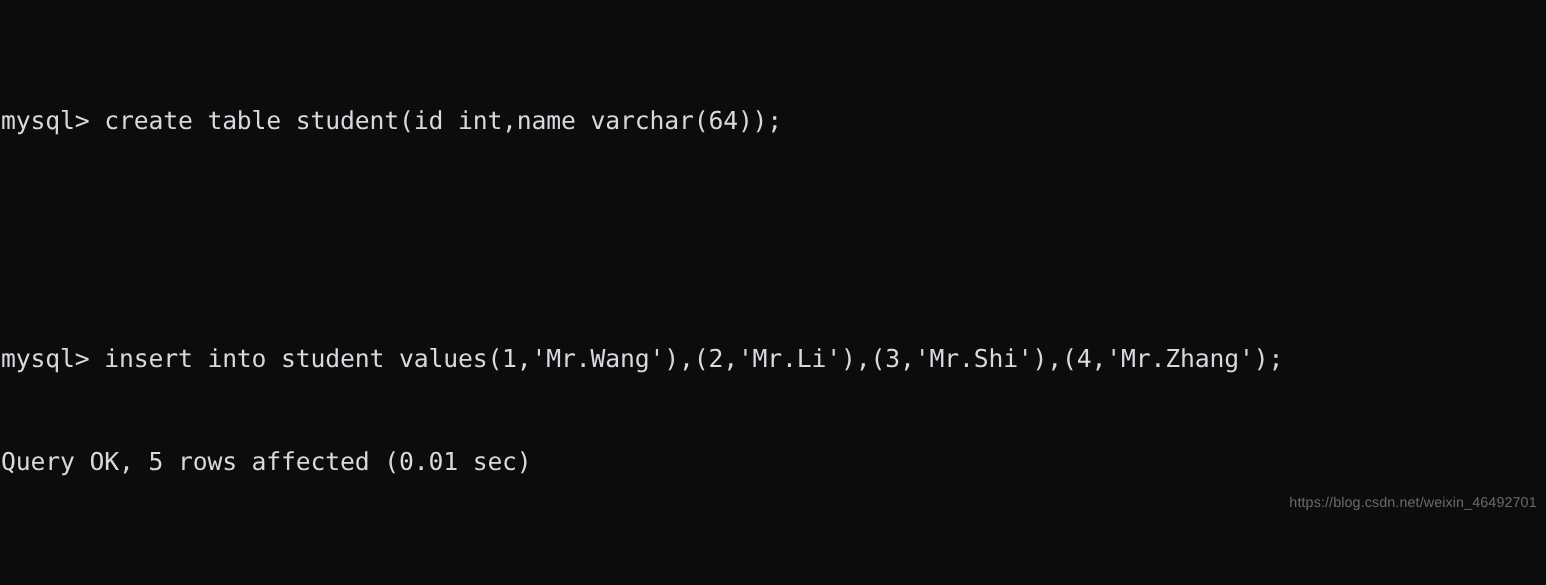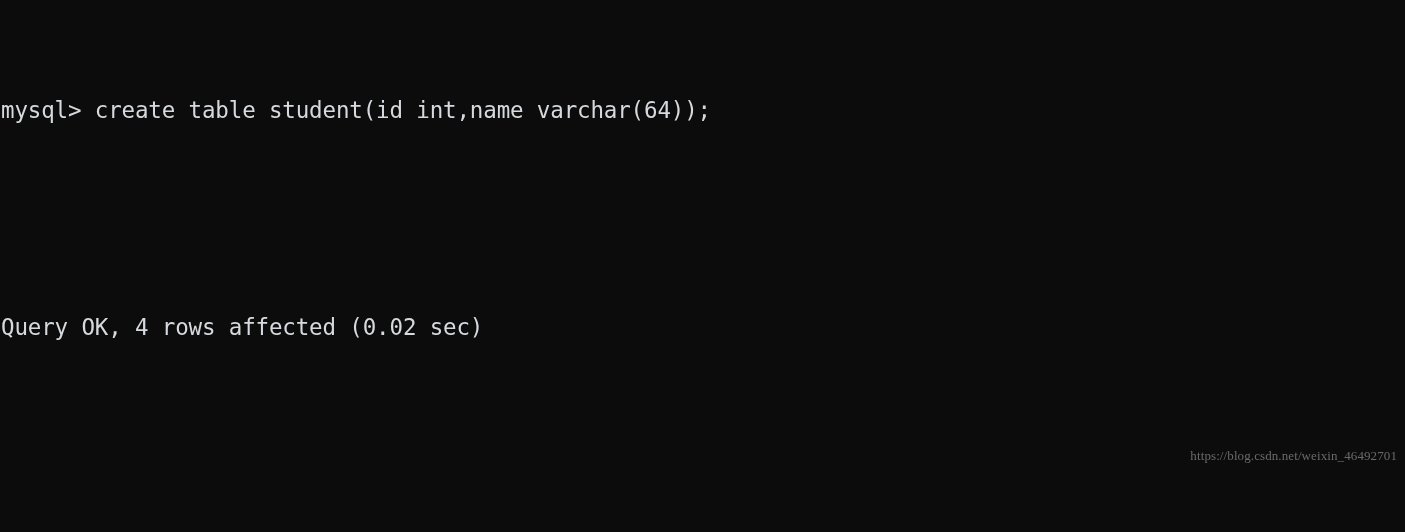--- a/index.html
+++ b/index.html
@@ -33,38 +33,39 @@
     height: 31px;
     white-space: pre;
   }
   .line.blank {
     color: transparent;
   }
   #watermark {
     position: absolute;
     right: 8px;
     bottom: 16px;
-    font-family: Liberation Serif, serif;
+    font-family: Liberation Sans, sans-serif;
     font-size: 13px;
     color: #6a6a6a;
     letter-spacing: 0.1px;
     white-space: pre;
   }
 </style>
 </head>
 <body>
 
 <div id="terminal">
 
   <div id="console">
 
     <div class="line">mysql&gt; create table student(id int,name varchar(64));</div>
     <div class="line blank"> </div>
 
-    <div class="line">Query OK, 4 rows affected (0.02 sec)</div>
+    <div class="line">mysql&gt; insert into student values(1,'Mr.Wang'),(2,'Mr.Li'),(3,'Mr.Shi'),(4,'Mr.Zhang');</div>
+    <div class="line">Query OK, 5 rows affected (0.01 sec)</div>
     
     
 
     
 
     
     
     
     
     

